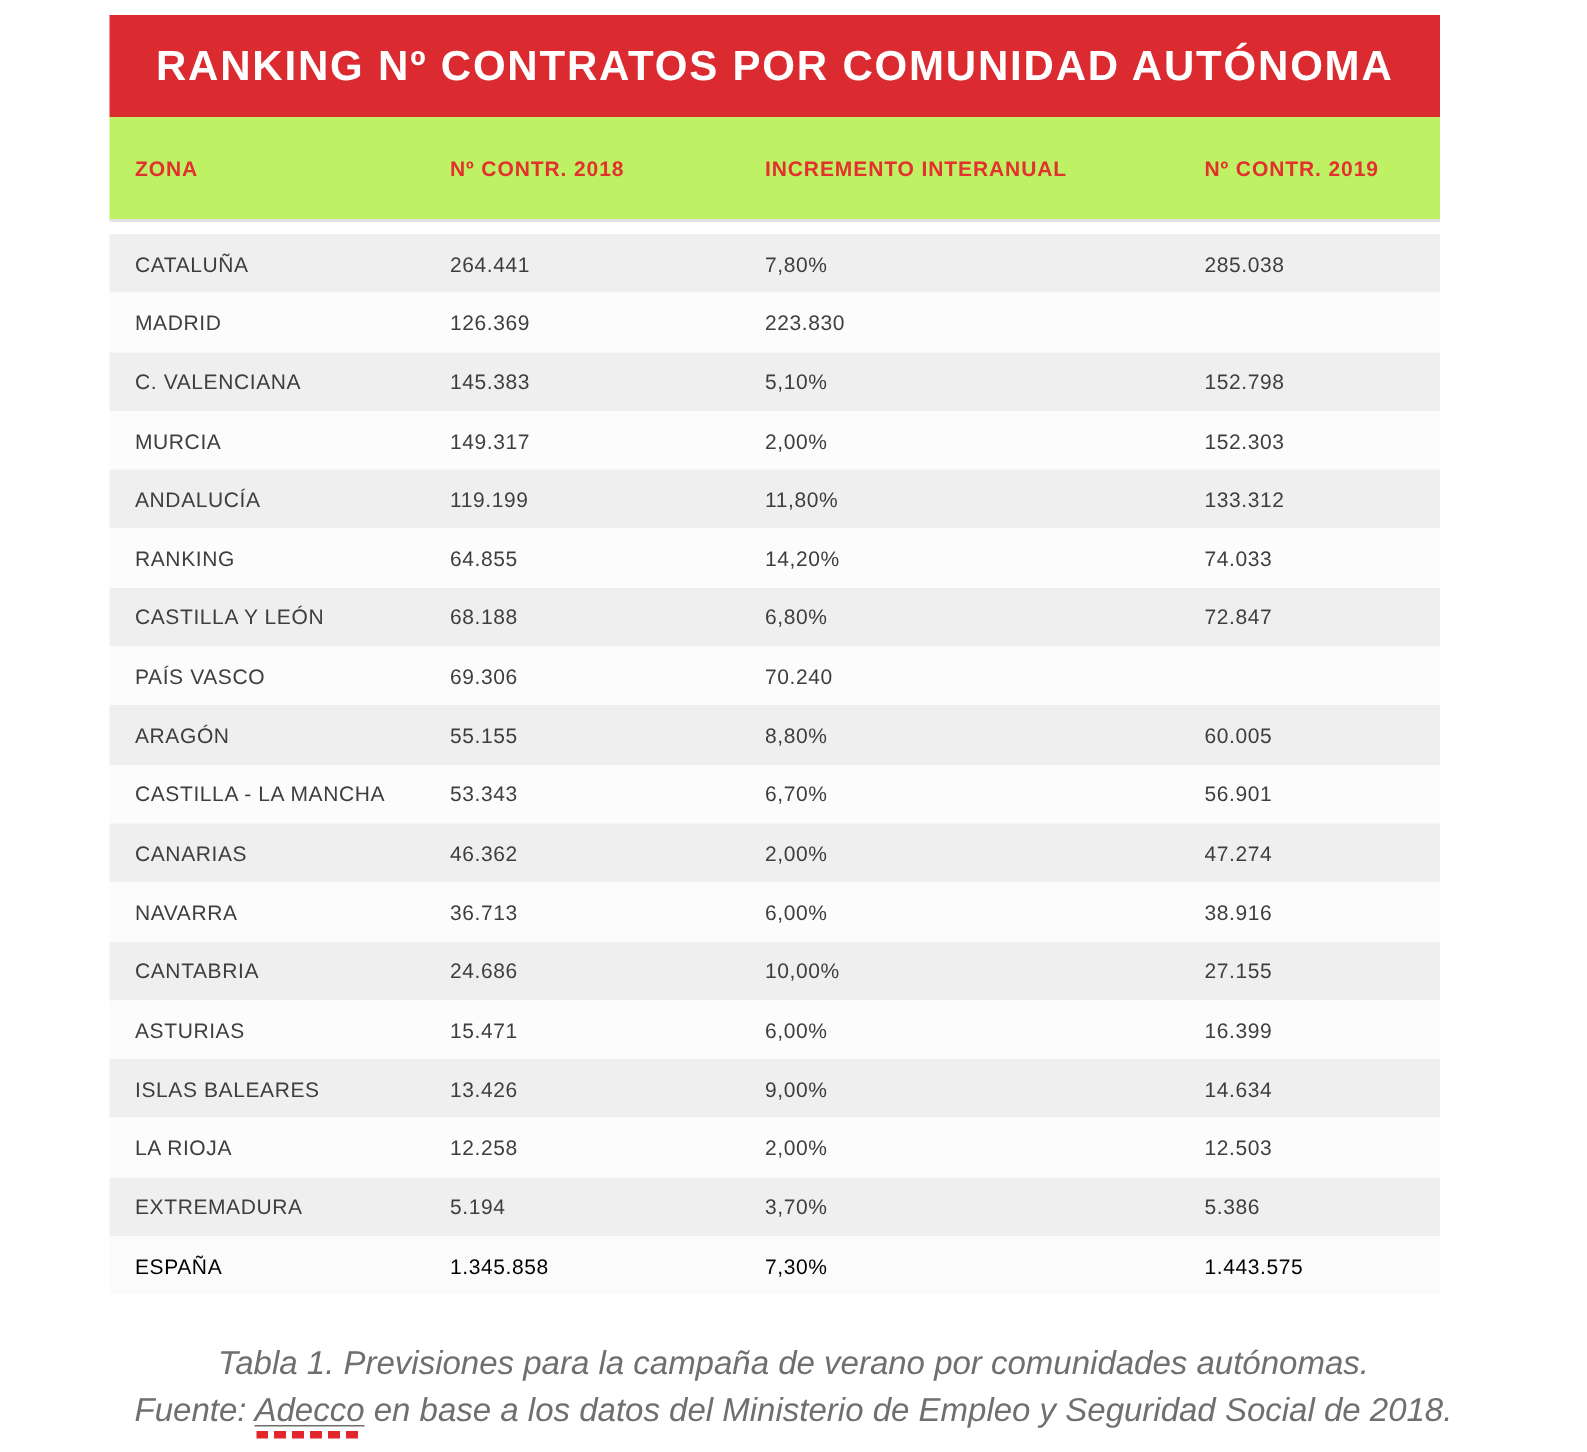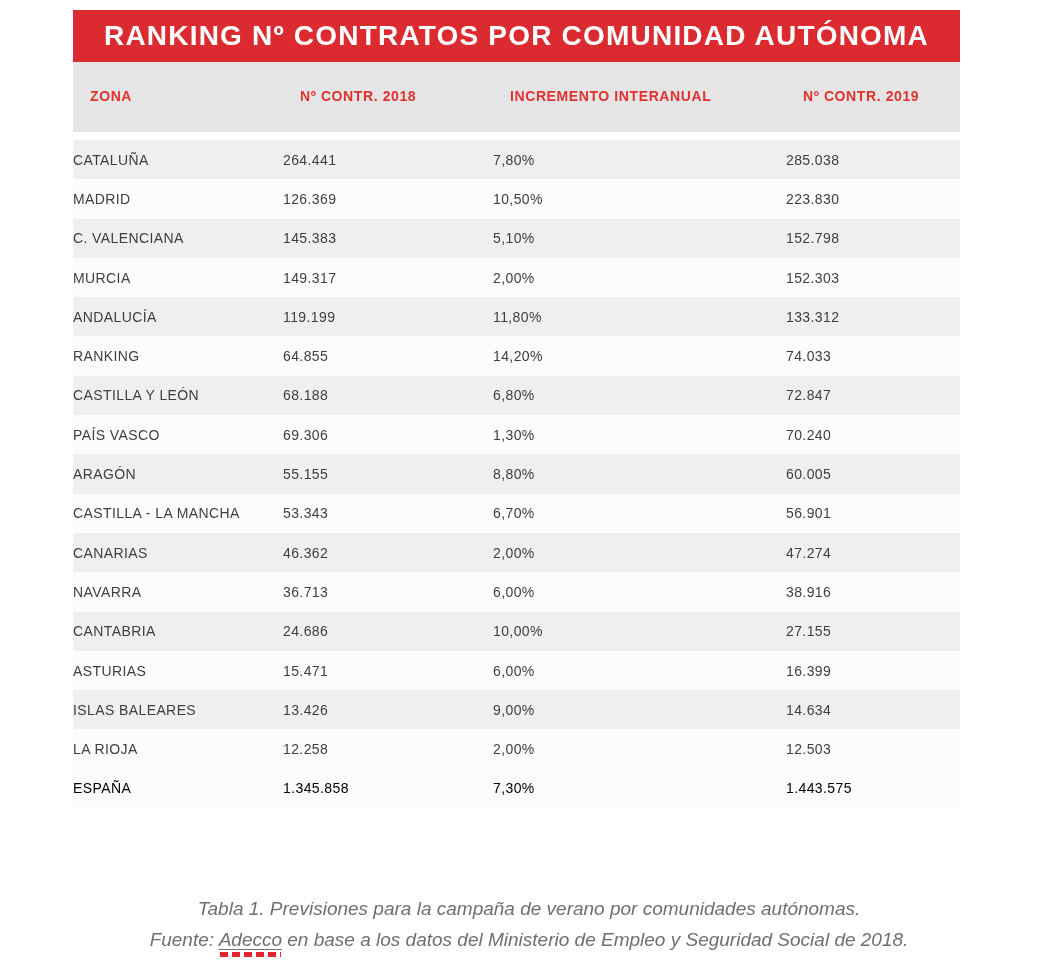--- a/index.html
+++ b/index.html
@@ -16,41 +16,41 @@
   }
 
   .table-card {
     position: absolute;
     left: 73px;
     top: 10px;
     width: 887px;
   }
 
   .banner {
-    height: 52px;
+    height: 68px;
     background: #dc2b30;
     display: flex;
     align-items: center;
     justify-content: center;
   }
   .banner .title {
     color: #ffffff;
     font-weight: bold;
     font-size: 28px;
     letter-spacing: 1.2px;
     white-space: nowrap;
   }
 
   .header-row {
     display: grid;
     grid-template-columns: 210px 210px 293px 1fr;
     align-items: center;
     height: 68px;
     padding-left: 17px;
-    background: #e5e5e5;
+    background: #bef264;
   }
   .header-cell {
     color: #e2312e;
     font-weight: bold;
     font-size: 14px;
     letter-spacing: 0.6px;
     white-space: nowrap;
   }
 
   .header-divider {
@@ -59,20 +59,21 @@
     margin-bottom: 8px;
   }
 
   .table-body { width: 100%; }
 
   .row {
     display: grid;
     grid-template-columns: 210px 210px 293px 1fr;
     align-items: center;
     height: 39.3px;
+    padding-left: 17px;
     background: #fcfcfc;
   }
   .row.striped { background: #efefef; }
 
   .cell {
     font-size: 14px;
     color: #3e3e3d;
     letter-spacing: 0.4px;
     white-space: nowrap;
   }
@@ -83,21 +84,21 @@
     font-weight: normal;
   }
 
   .caption {
     position: absolute;
     top: 893px;
     left: 0;
     width: 1058px;
     text-align: center;
     font-style: italic;
-    font-size: 19px;
+    font-size: 22px;
     line-height: 31px;
     color: #6f6f6f;
   }
 
   .adecco {
     position: relative;
     text-decoration: underline;
     text-underline-offset: 3px;
     text-decoration-thickness: 1px;
     cursor: pointer;
@@ -133,21 +134,20 @@
   <div class="table-body" id="table-body">
       <div class="row striped">
         <div class="cell">CATALUÑA</div>
         <div class="cell">264.441</div>
         <div class="cell">7,80%</div>
         <div class="cell">285.038</div>
       </div>
       <div class="row">
         <div class="cell">MADRID</div>
         <div class="cell">126.369</div>
-        <div class="cell">10,50%</div>
         <div class="cell">223.830</div>
       </div>
       <div class="row striped">
         <div class="cell">C. VALENCIANA</div>
         <div class="cell">145.383</div>
         <div class="cell">5,10%</div>
         <div class="cell">152.798</div>
       </div>
       <div class="row">
         <div class="cell">MURCIA</div>
@@ -169,21 +169,20 @@
       </div>
       <div class="row striped">
         <div class="cell">CASTILLA Y LEÓN</div>
         <div class="cell">68.188</div>
         <div class="cell">6,80%</div>
         <div class="cell">72.847</div>
       </div>
       <div class="row">
         <div class="cell">PAÍS VASCO</div>
         <div class="cell">69.306</div>
-        <div class="cell">1,30%</div>
         <div class="cell">70.240</div>
       </div>
       <div class="row striped">
         <div class="cell">ARAGÓN</div>
         <div class="cell">55.155</div>
         <div class="cell">8,80%</div>
         <div class="cell">60.005</div>
       </div>
       <div class="row">
         <div class="cell">CASTILLA - LA MANCHA</div>
@@ -219,20 +218,26 @@
         <div class="cell">ISLAS BALEARES</div>
         <div class="cell">13.426</div>
         <div class="cell">9,00%</div>
         <div class="cell">14.634</div>
       </div>
       <div class="row">
         <div class="cell">LA RIOJA</div>
         <div class="cell">12.258</div>
         <div class="cell">2,00%</div>
         <div class="cell">12.503</div>
+      </div>
+      <div class="row striped">
+        <div class="cell">EXTREMADURA</div>
+        <div class="cell">5.194</div>
+        <div class="cell">3,70%</div>
+        <div class="cell">5.386</div>
       </div>
       <div class="row total">
         <div class="cell">ESPAÑA</div>
         <div class="cell">1.345.858</div>
         <div class="cell">7,30%</div>
         <div class="cell">1.443.575</div>
       </div>
     </div>
 
 </div>

